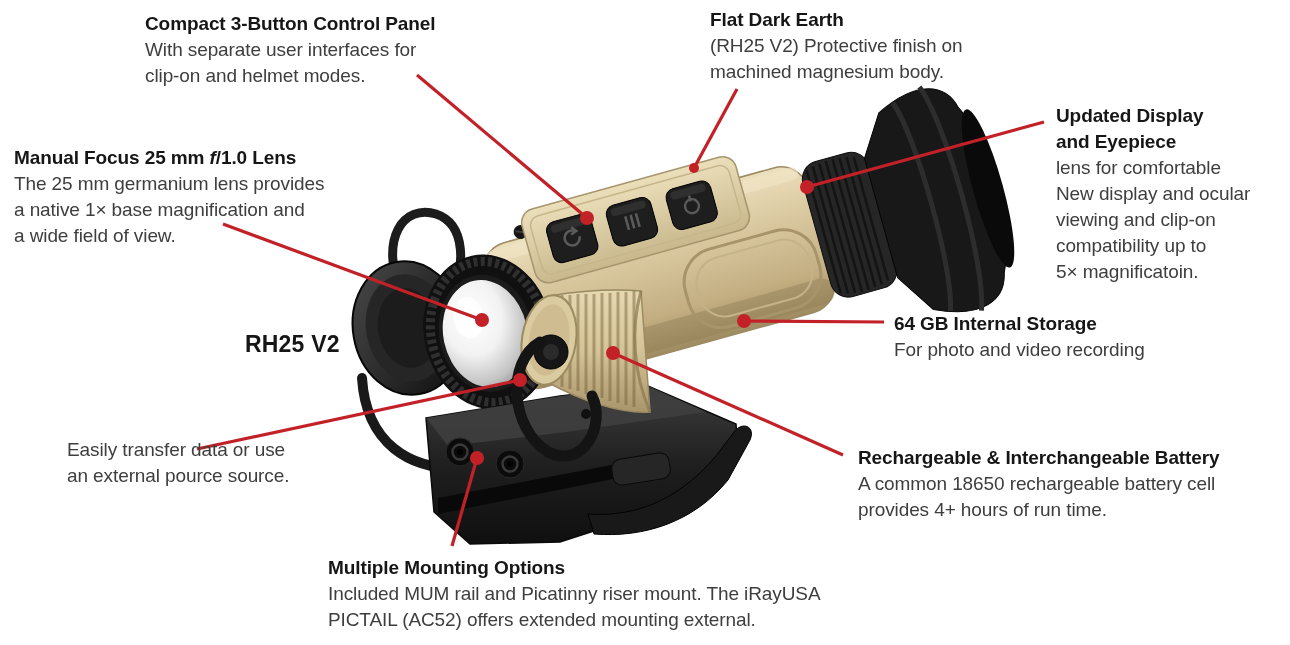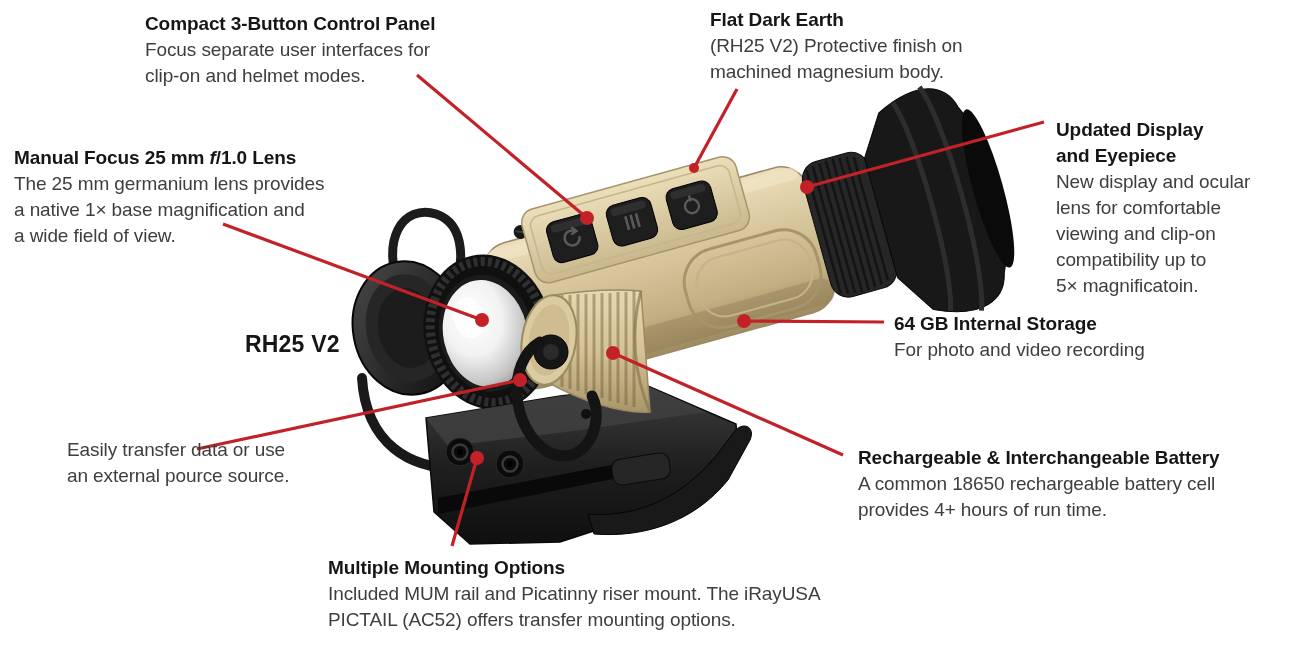--- a/index.html
+++ b/index.html
@@ -205,41 +205,41 @@
       <circle cx="744" cy="321" r="7"></circle>
       <circle cx="520" cy="380" r="7"></circle>
       <circle cx="613" cy="353" r="7"></circle>
       <circle cx="477" cy="458" r="7"></circle>
     </g>
   </svg>
 
   <div class="callout" style="left:145px;top:11px;">
     <h3>Compact 3-Button Control Panel</h3>
     <p>
-      <span class="ln">Focus separate user interfaces for</span>
+      <span class="ln">With separate user interfaces for</span>
       <span class="ln">clip-on and helmet modes.</span>
     </p>
   </div>
 
   <div class="callout" style="left:710px;top:7px;">
     <h3>Flat Dark Earth</h3>
     <p>
       <span class="ln">(RH25 V2) Protective finish on</span>
       <span class="ln">machined magnesium body.</span>
     </p>
   </div>
 
-  <div class="callout" style="left:1056px;top:103px;margin-top:14px;">
+  <div class="callout" style="left:1056px;top:103px;">
     <h3>
       <span class="tline">Updated Display</span>
       <span class="tline">and Eyepiece</span>
     </h3>
     <p>
+      <span class="ln">lens for comfortable</span>
       <span class="ln">New display and ocular</span>
-      <span class="ln">lens for comfortable</span>
       <span class="ln">viewing and clip-on</span>
       <span class="ln">compatibility up to</span>
       <span class="ln">5× magnificatoin.</span>
     </p>
   </div>
 
   <div class="callout" style="left:14px;top:145px;">
     <h3><span>Manual Focus 25 mm </span><em>f</em><span>/1.0 Lens</span></h3>
     <p>
       <span class="ln">The 25 mm germanium lens provides</span>
@@ -269,17 +269,17 @@
     <p>
       <span class="ln">A common 18650 rechargeable battery cell</span>
       <span class="ln">provides 4+ hours of run time.</span>
     </p>
   </div>
 
   <div class="callout" style="left:328px;top:555px;">
     <h3>Multiple Mounting Options</h3>
     <p>
       <span class="ln">Included MUM rail and Picatinny riser mount. The iRayUSA</span>
-      <span class="ln">PICTAIL (AC52) offers transfer mounting options.</span>
+      <span class="ln">PICTAIL (AC52) offers extended mounting external.</span>
     </p>
   </div>
 
 </div>
 
 </body></html>

